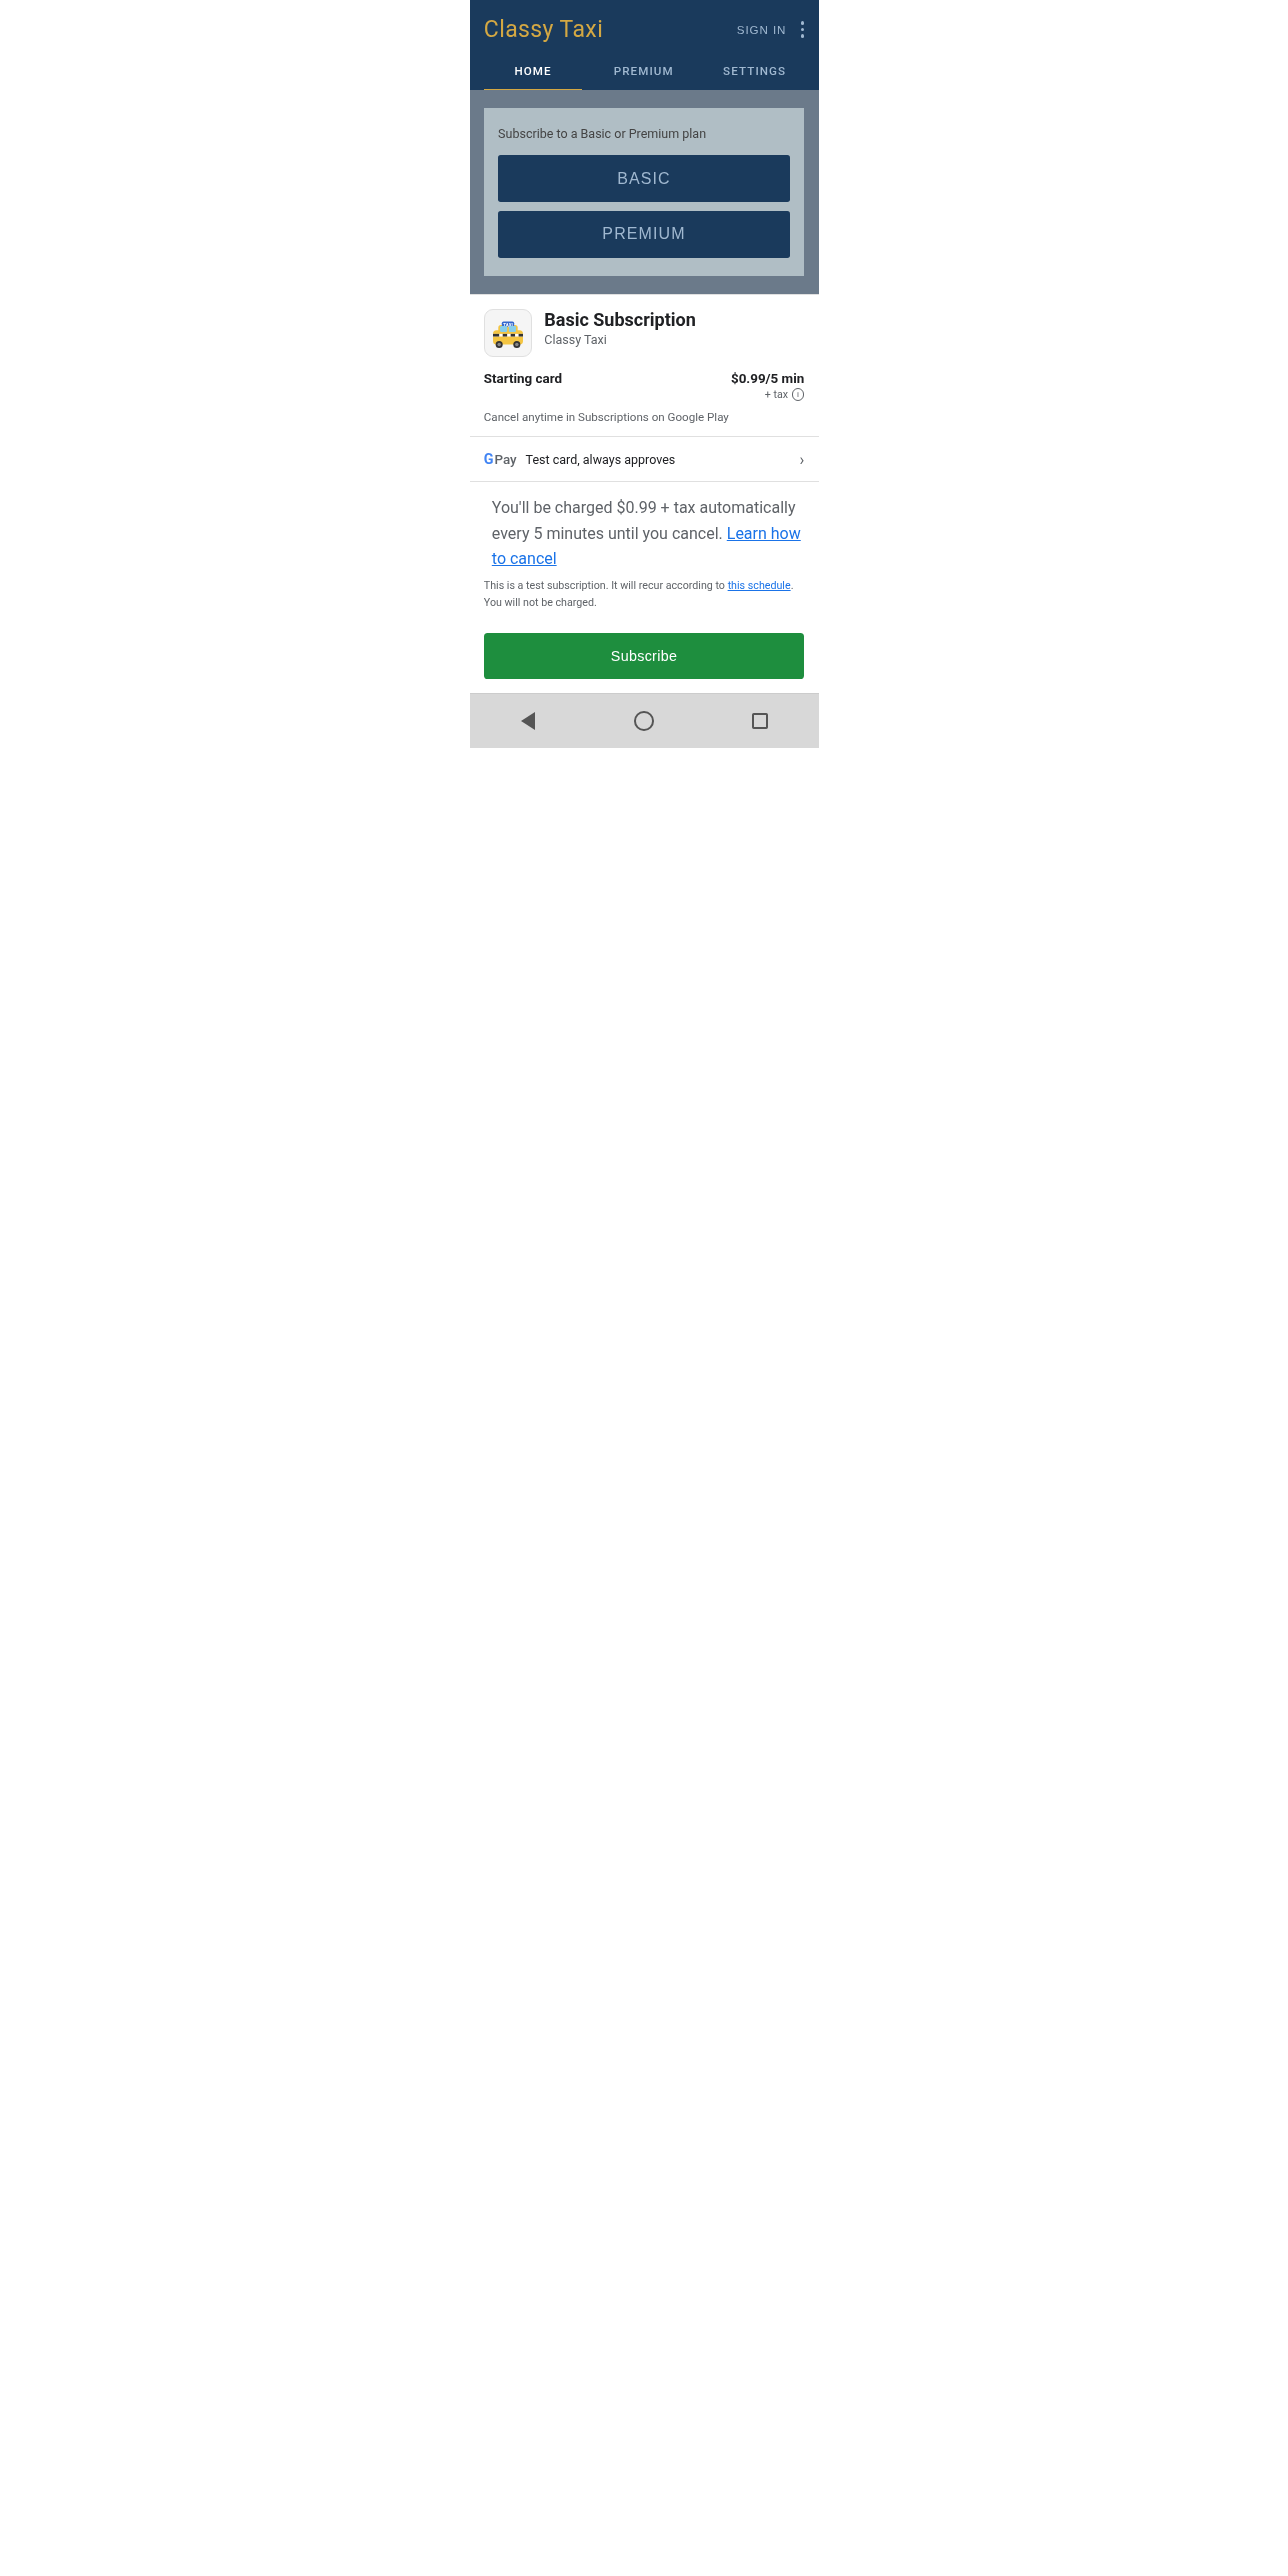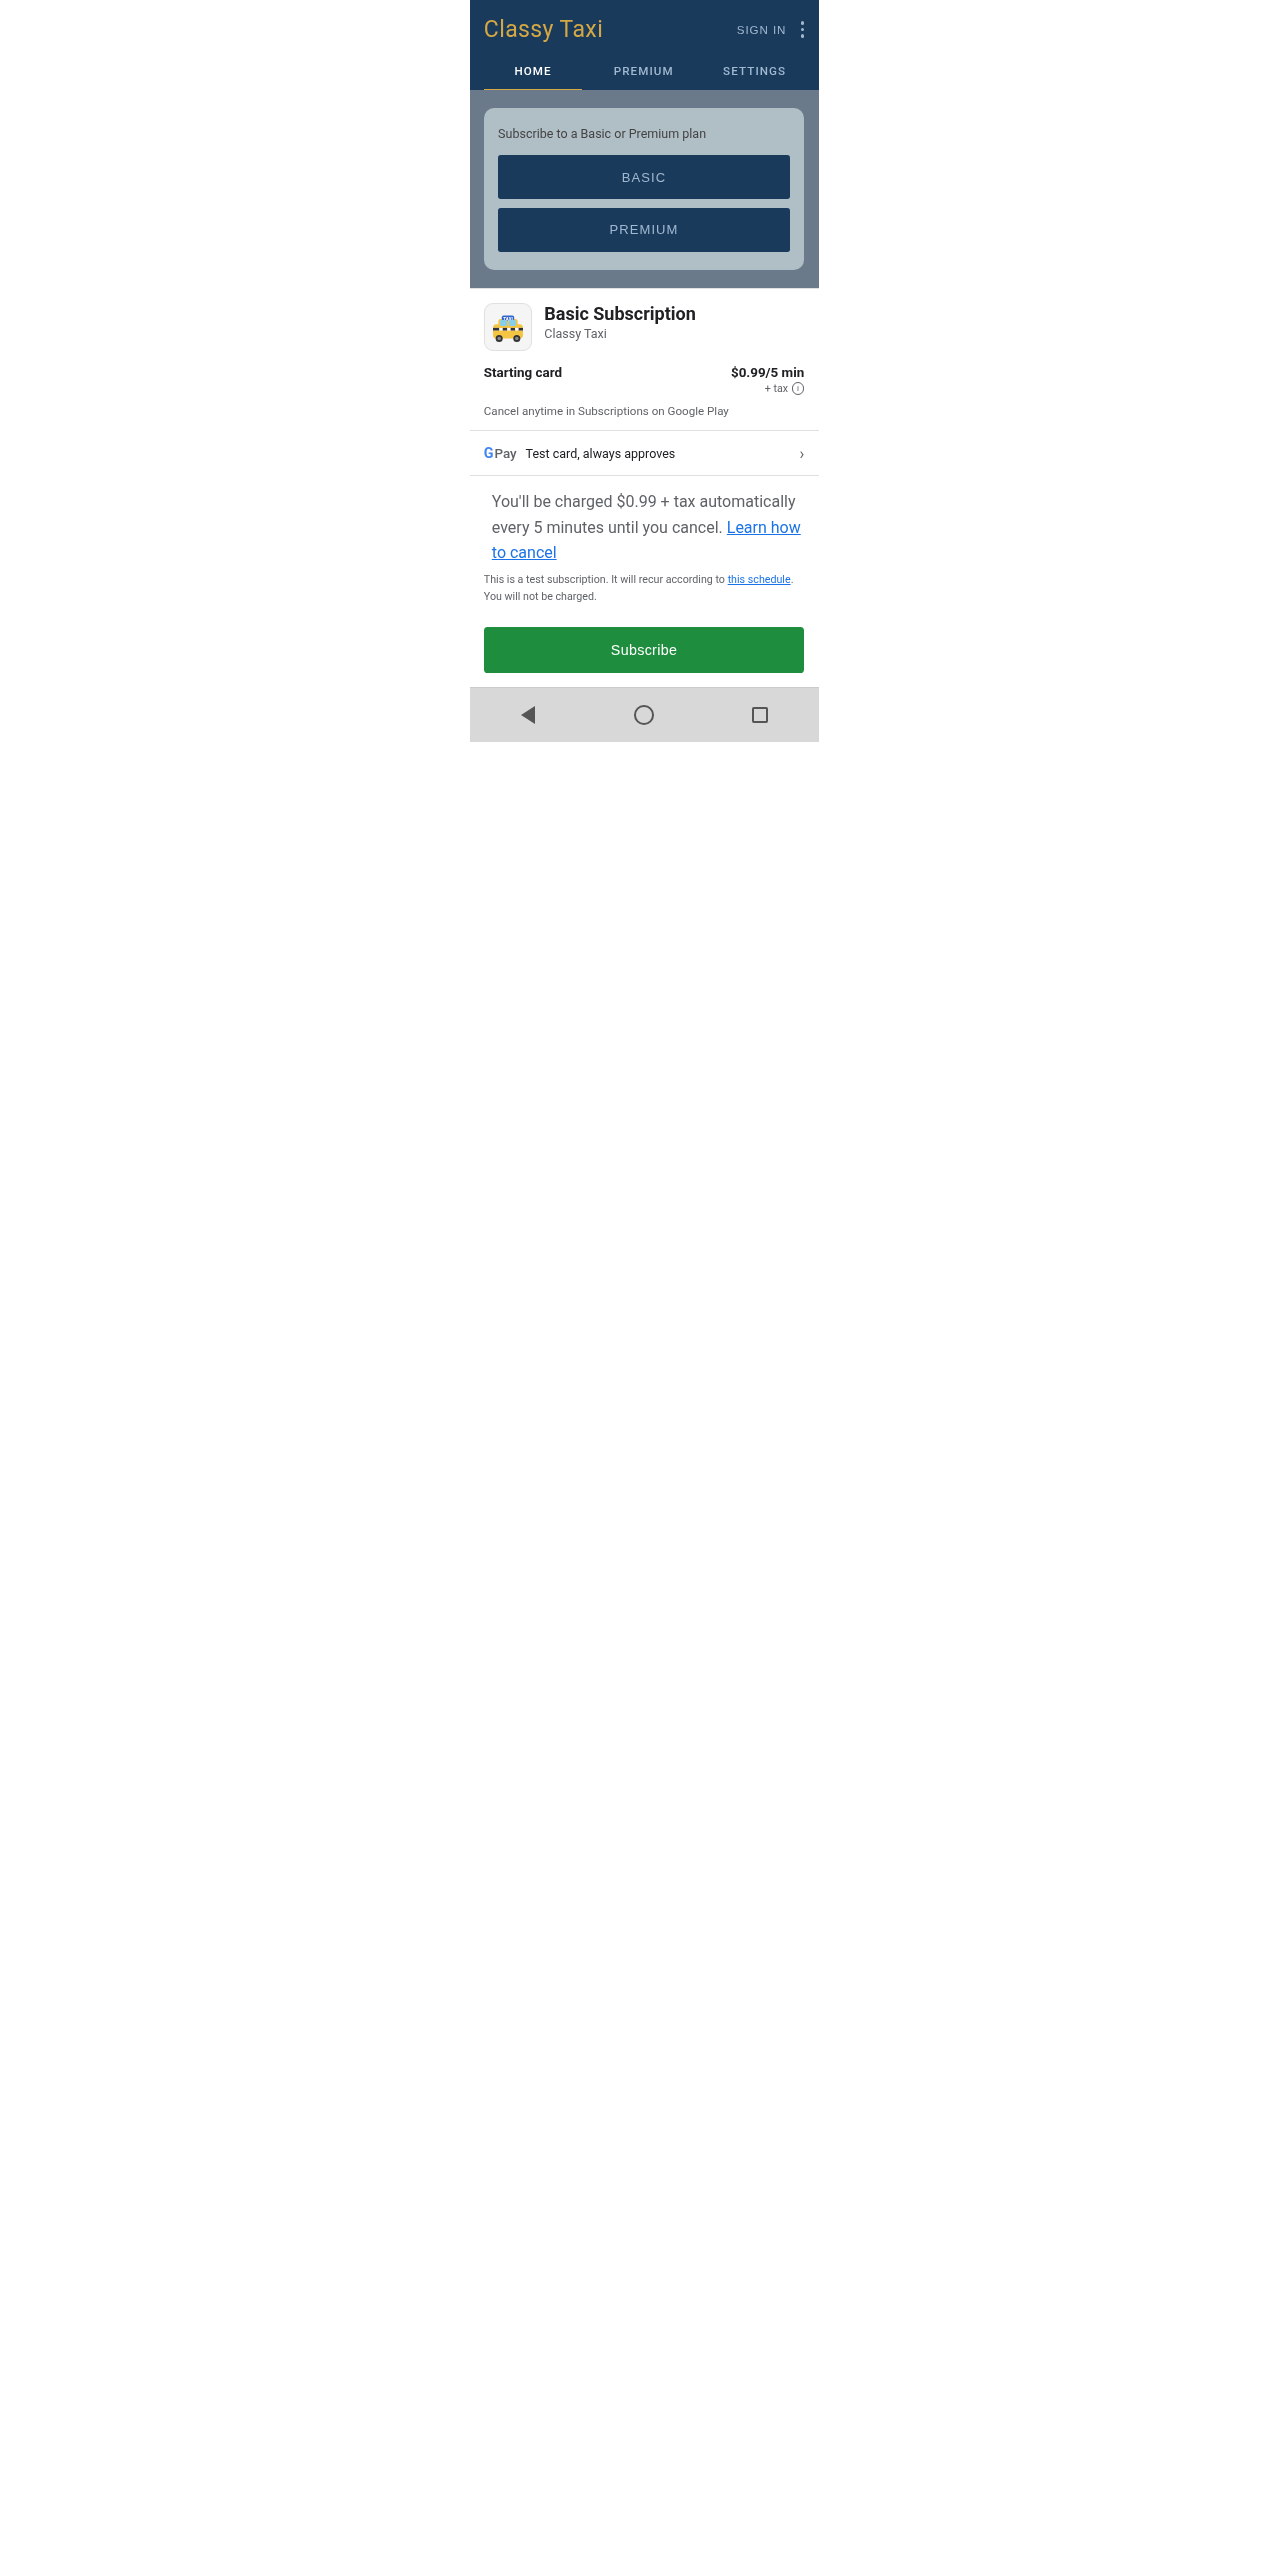--- a/index.html
+++ b/index.html
@@ -85,37 +85,37 @@
     .app-content {
       background: #6b7a8a;
       min-height: 197px;
       padding: 18px 14.3px;
       display: flex;
       align-items: flex-start;
       justify-content: center;
     }
     .subscription-card {
       background: #b0bec5;
-      border-radius: 10px;
+      border-radius: 0;
       padding: 18px 14.3px;
       width: 100%;
       max-width: 331px;
     }
     .subscription-card-title {
       color: #444;
       font-size: 12.5px;
       margin-bottom: 14.3px;
     }
     .plan-btn {
       display: block;
       width: 100%;
       padding: 14.3px;
       border: none;
       border-radius: 2.7px;
-      font-size: 13px;
+      font-size: 16px;
       font-weight: 500;
       letter-spacing: 1.1px;
       color: #a0b8d0;
       background: #1a3a5c;
       margin-bottom: 9px;
       cursor: pointer;
       text-align: center;
     }
     .plan-btn:last-child { margin-bottom: 0; }
 

